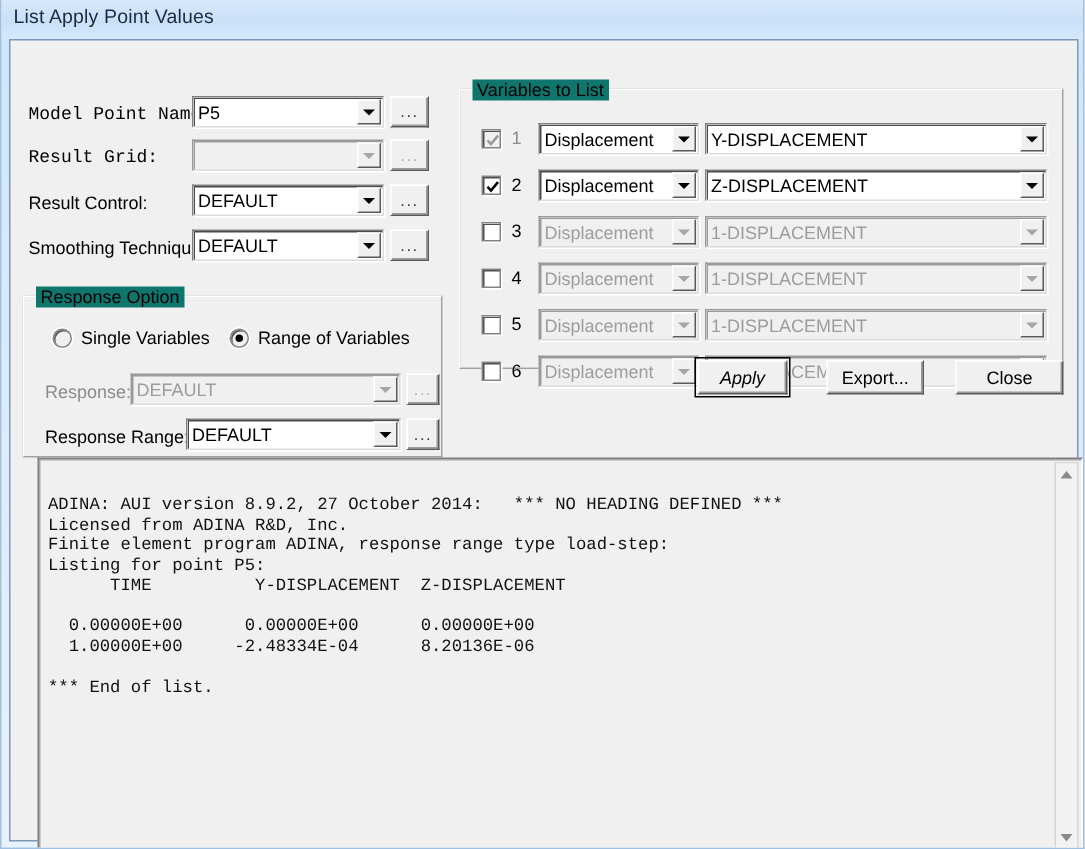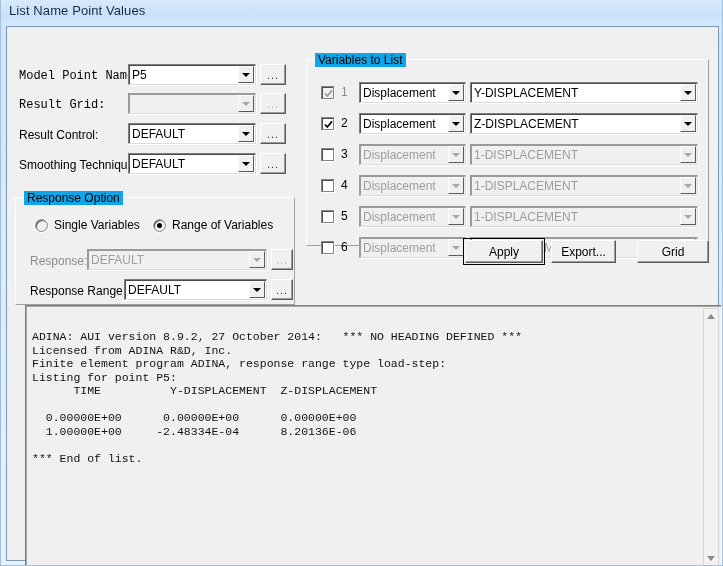--- a/index.html
+++ b/index.html
@@ -130,21 +130,21 @@
     position: absolute;
     left: -1px; top: -1px; right: -1px; bottom: -1px;
     border: 1px solid #a0a0a0;
     border-top-color: #ffffff;
     border-left-color: #ffffff;
     pointer-events: none;
   }
   .group > .gtitle {
     position: absolute;
     top: -7px; left: 8px;
-    background: #0ea5e9;
+    background: #0f766e;
     padding: 0 3px;
     font-size: 12px;
     color: #000;
     white-space: nowrap;
     z-index: 2;
   }
 
   
   .radio {
     position: absolute;
@@ -220,21 +220,21 @@
   .tri-down { width:0;height:0;border-left:4px solid transparent;border-right:4px solid transparent;border-top:5px solid #8a8a8a; }
   .tri-left { width:0;height:0;border-top:4px solid transparent;border-bottom:4px solid transparent;border-right:5px solid #8a8a8a; }
   .tri-right{ width:0;height:0;border-top:4px solid transparent;border-bottom:4px solid transparent;border-left:5px solid #8a8a8a; }
 </style>
 </head>
 <body>
 
 <div id="window">
 
   <div id="titlebar">
-    <div id="title-text">List Name Point Values</div>
+    <div id="title-text">List Apply Point Values</div>
   </div>
 
   <div id="client">
 
     <div class="lbl" style="left:12px; top:42px;font-family:Liberation Mono, monospace;">Model Point Name:</div>
     <div class="combo" style="left:121px; top:37px; width:128px; height:21px;">
       <span class="cval">P5</span>
       <span class="carrow">
           <i></i>
         </span>
@@ -395,23 +395,23 @@
           </span>
       </div>
       <div class="combo disabled" style="left:163px; top:177px; width:228px; height:21px;">
         <span class="cval">1-DISPLACEMENT</span>
         <span class="carrow">
             <i></i>
           </span>
       </div>
     </div>
 
-    <div class="btn default" style="left:458px; top:213px; width:78px; height:23px;">Apply</div>
+    <div class="btn default" style="left:458px; top:213px; width:60px; height:23px;font-style:italic;">Apply</div>
     <div class="btn" style="left:544px; top:213px; width:65px; height:23px;">Export...</div>
-    <div class="btn" style="left:630px; top:213px; width:72px; height:23px;">Grid</div>
+    <div class="btn" style="left:630px; top:213px; width:72px; height:23px;">Close</div>
 
     <div id="outpanel" style="left:18px; top:248px; width:697px; height:280px;margin-top:30px;">
       <div id="outtext">ADINA: AUI version 8.9.2, 27 October 2014:   *** NO HEADING DEFINED ***
 Licensed from ADINA R&amp;D, Inc.
 Finite element program ADINA, response range type load-step:
 Listing for point P5:
       TIME          Y-DISPLACEMENT  Z-DISPLACEMENT
 
   0.00000E+00      0.00000E+00      0.00000E+00
   1.00000E+00     -2.48334E-04      8.20136E-06

